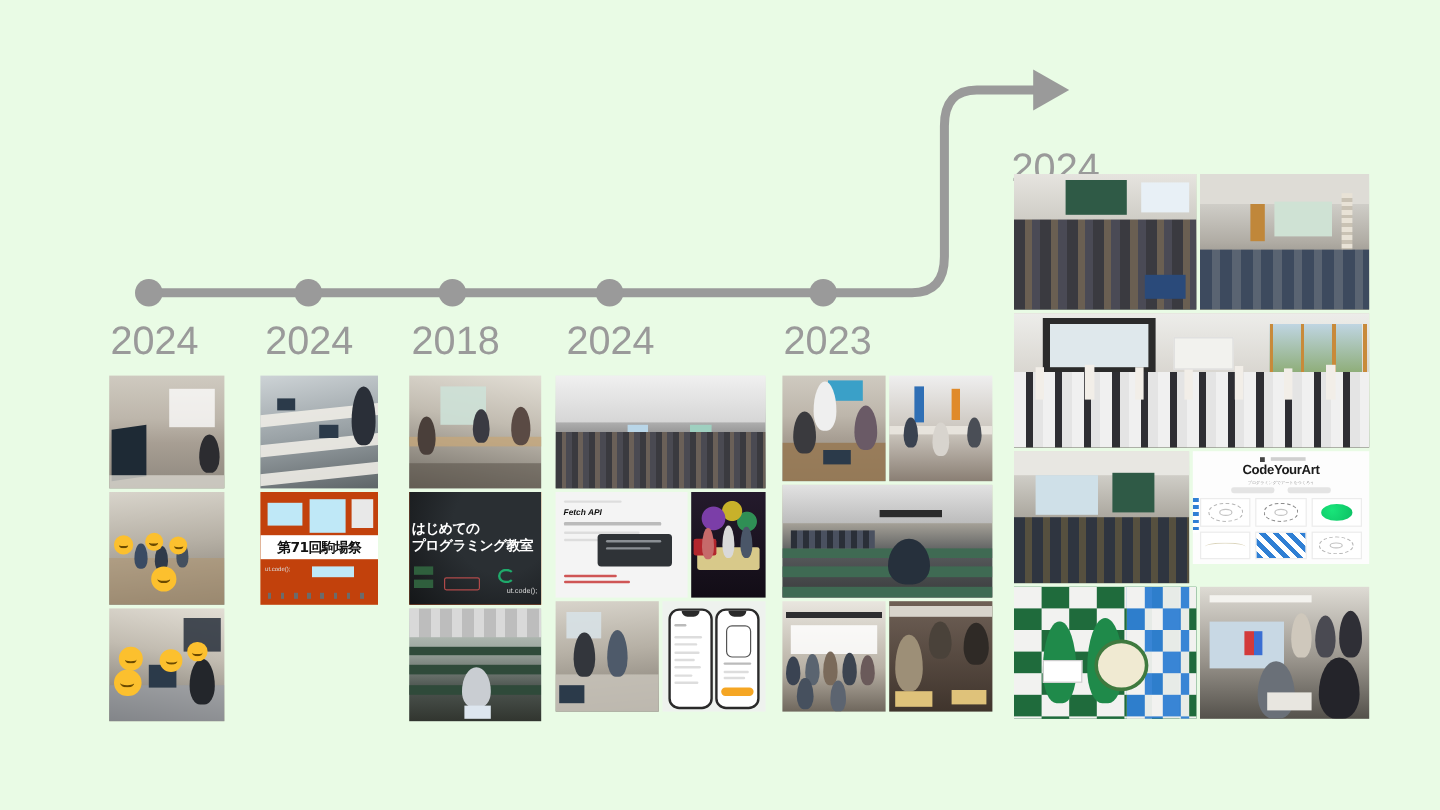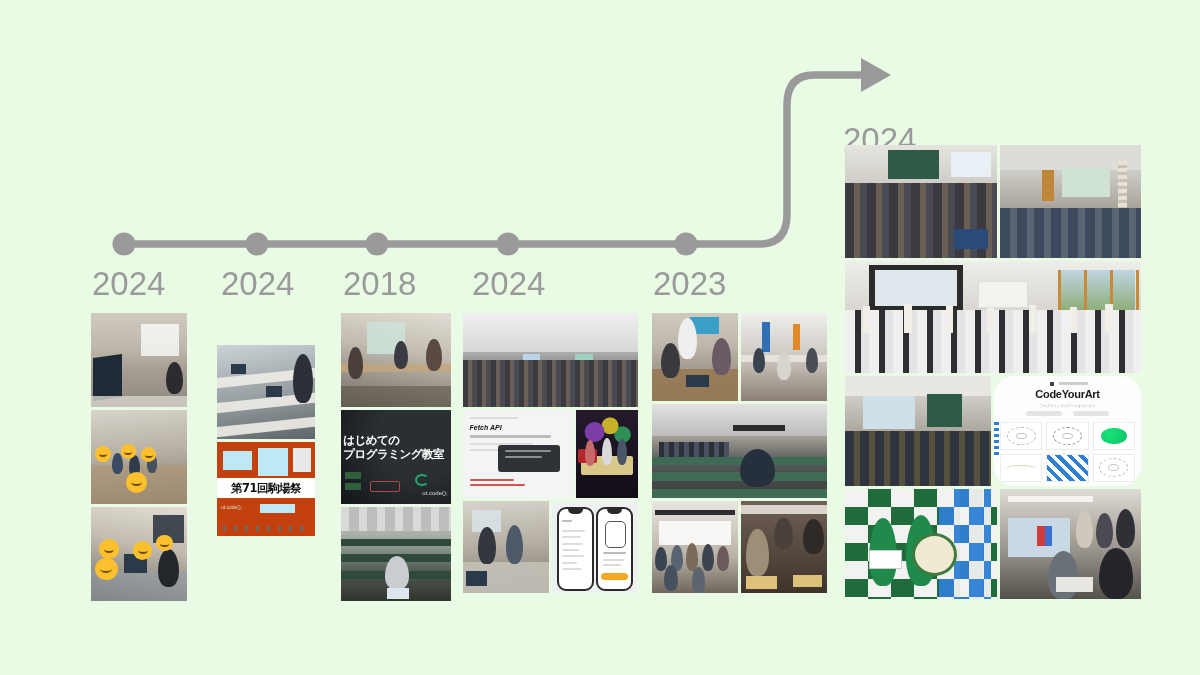--- a/index.html
+++ b/index.html
@@ -155,21 +155,21 @@
       <div class="desk" style="left:0;bottom:0;width:100%;height:32%;background:rgba(150,160,175,.5);"></div>
       <div class="lap" style="left:34%;top:50%;width:24%;height:20%;"></div>
       <div class="person" style="right:8%;top:45%;width:22%;height:40%;background:#23262b;"></div>
       <div class="emoji" style="left:8%;top:34%;width:21%;height:21%;"></div>
       <div class="emoji" style="left:4%;top:54%;width:24%;height:24%;"></div>
       <div class="emoji" style="left:44%;top:36%;width:20%;height:20%;"></div>
       <div class="emoji" style="left:68%;top:30%;width:17%;height:17%;"></div>
     </div>
   </div>
 
-  <div class="col" style="left:217px;top:313px;width:98px;margin-top:32px;">
+  <div class="col" style="left:217px;top:313px;width:98px;">
     <div class="ph room-d" style="width:98px;height:94px;">
       <div class="desk" style="left:-6%;top:30%;width:112%;height:11%;background:rgba(238,236,230,.9);transform:rotate(-6deg);"></div>
       <div class="desk" style="left:-6%;top:56%;width:112%;height:11%;background:rgba(238,236,230,.9);transform:rotate(-6deg);"></div>
       <div class="desk" style="left:-6%;top:82%;width:112%;height:11%;background:rgba(238,236,230,.9);transform:rotate(-6deg);"></div>
       <div class="lap" style="left:14%;top:20%;width:16%;height:11%;"></div>
       <div class="lap" style="left:50%;top:44%;width:16%;height:11%;"></div>
       <div class="person" style="right:2%;top:10%;width:20%;height:52%;background:#2a2f38;"></div>
     </div>
     <div class="ph dark-ui" style="width:98px;height:94px;">
       <div class="scr" style="left:6%;top:10%;width:30%;height:20%;background:#bfe8f7;"></div>
@@ -371,21 +371,21 @@
       <div style="position:absolute;left:88%;top:38%;width:2.5%;height:26%;background:#f2eee8;"></div>
     </div>
     <div class="prow">
       <div class="ph" style="width:146px;height:110px;background:linear-gradient(180deg,#e4e3de,#a9a59c 52%,#4f4c46);">
         <div style="position:absolute;left:0;right:0;top:0;height:18%;background:#e8e7e2;"></div>
         <div class="scr" style="left:12%;top:18%;width:36%;height:30%;background:#cfe0e8;"></div>
         <div style="position:absolute;left:56%;top:16%;width:24%;height:30%;background:#2f5a46;"></div>
         <div style="position:absolute;left:0;right:0;bottom:0;height:50%;
              background:repeating-linear-gradient(90deg,#2f3540 0 9px,#56503f 9px 15px);"></div>
       </div>
-      <div class="ph cya" style="width:147px;height:110px;border-radius:20px;">
+      <div class="ph cya" style="width:147px;height:94px;">
 
         <div style="position:absolute;left:38%;top:5%;width:4px;height:4px;background:#444;"></div>
         <div style="position:absolute;left:44%;top:5.5%;width:20%;height:3px;background:#cfcfcf;"></div>
         <div class="cya-title" style="top:11%;font-size:11px;letter-spacing:-.3px;">CodeYourArt</div>
         <div class="cya-sub" style="top:25%;font-size:3.4px;">プログラミングでアートをつくろう</div>
         <div style="position:absolute;left:22%;top:32%;width:24%;height:5px;background:#e4e4e4;border-radius:2px;"></div>
         <div style="position:absolute;right:22%;top:32%;width:24%;height:5px;background:#e4e4e4;border-radius:2px;"></div>
         <div class="cya-grid" style="left:4%;right:4%;top:42%;bottom:4%;">
           <div class="tile">
               <div class="gear"></div>

